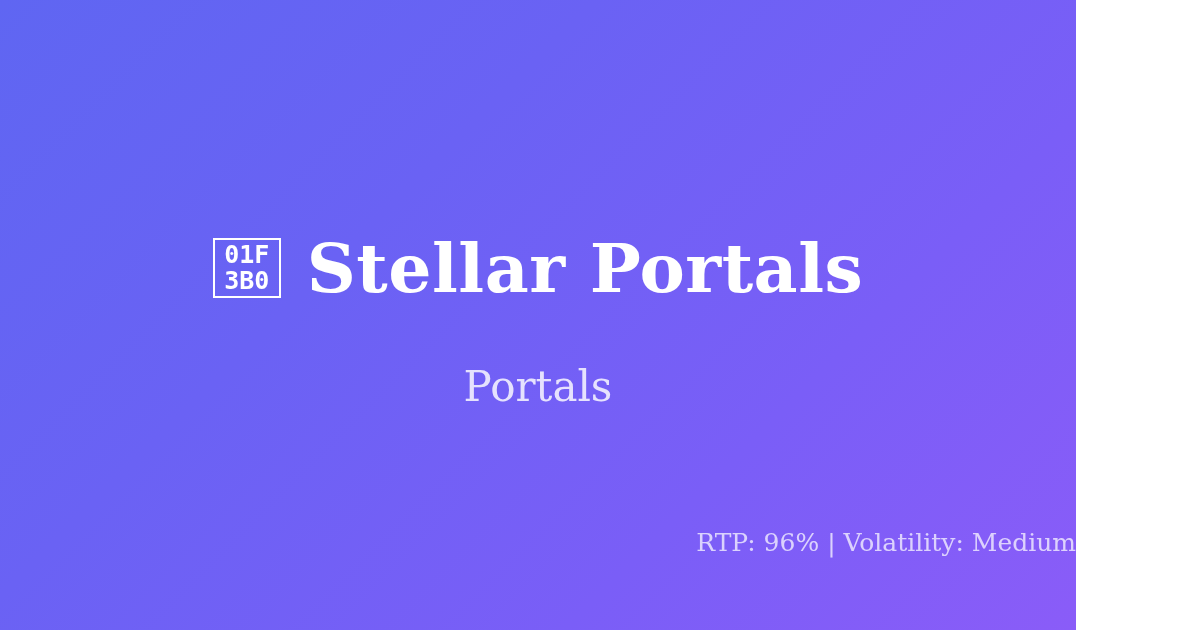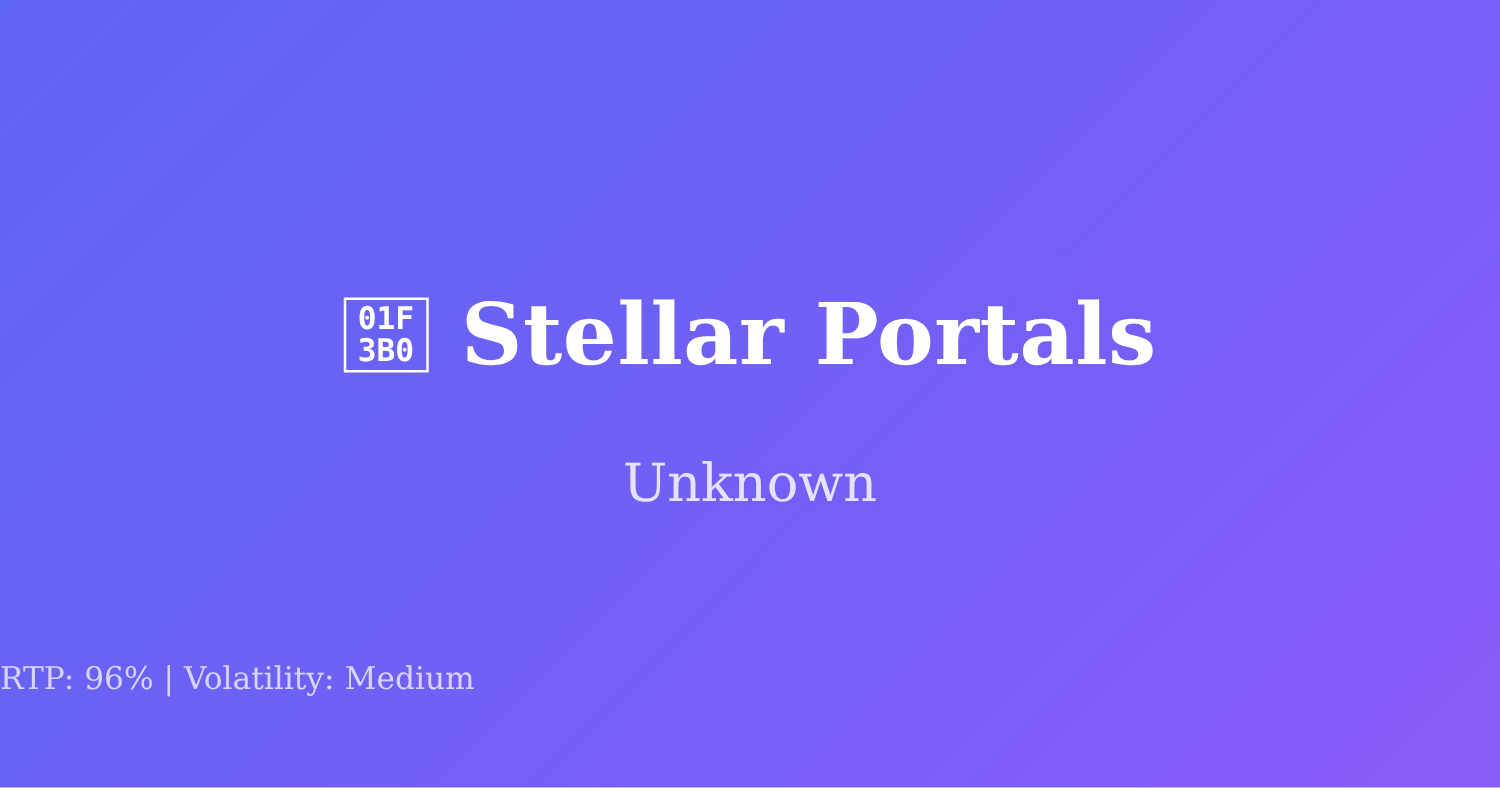--- a/index.html
+++ b/index.html
@@ -9,21 +9,21 @@
 
   body {
     width: 1200px;
     height: 630px;
     overflow: hidden;
     font-family: "DejaVu Serif", "Liberation Serif", serif;
   }
 
   .og-card {
     position: relative;
-    width: 1200px;
+    width: 1076px;
     height: 630px;
     box-sizing: border-box;
     background: linear-gradient(135deg, #5f66f2 0%, #6a62f4 35%, #7a5ef7 70%, #8a5cf8 100%);
     display: flex;
     flex-direction: column;
     align-items: center;
     overflow: hidden;
   }
 
   
@@ -87,21 +87,21 @@
     color: rgba(255, 255, 255, 0.82);
     white-space: nowrap;
   }
 
   
   .meta-line {
     position: absolute;
     top: 527px;
     left: 0;
     right: 0;
-    text-align: left;
+    text-align: right;
     font-family: "DejaVu Serif", "Liberation Serif", serif;
     font-weight: normal;
     font-size: 25px;
     line-height: 32px;
     color: rgba(255, 255, 255, 0.72);
     white-space: nowrap;
   }
 </style>
 </head>
 <body>
@@ -112,17 +112,17 @@
 
     <div class="tofu-glyph">
       <span class="hex-row">01F</span>
       <span class="hex-row">3B0</span>
     </div>
 
     <div class="game-title">Stellar Portals</div>
 
   </div>
 
-  <div class="provider">Unknown</div>
+  <div class="provider">Portals</div>
 
   <div class="meta-line">RTP: 96% | Volatility: Medium</div>
 
 </div>
 
 </body></html>

